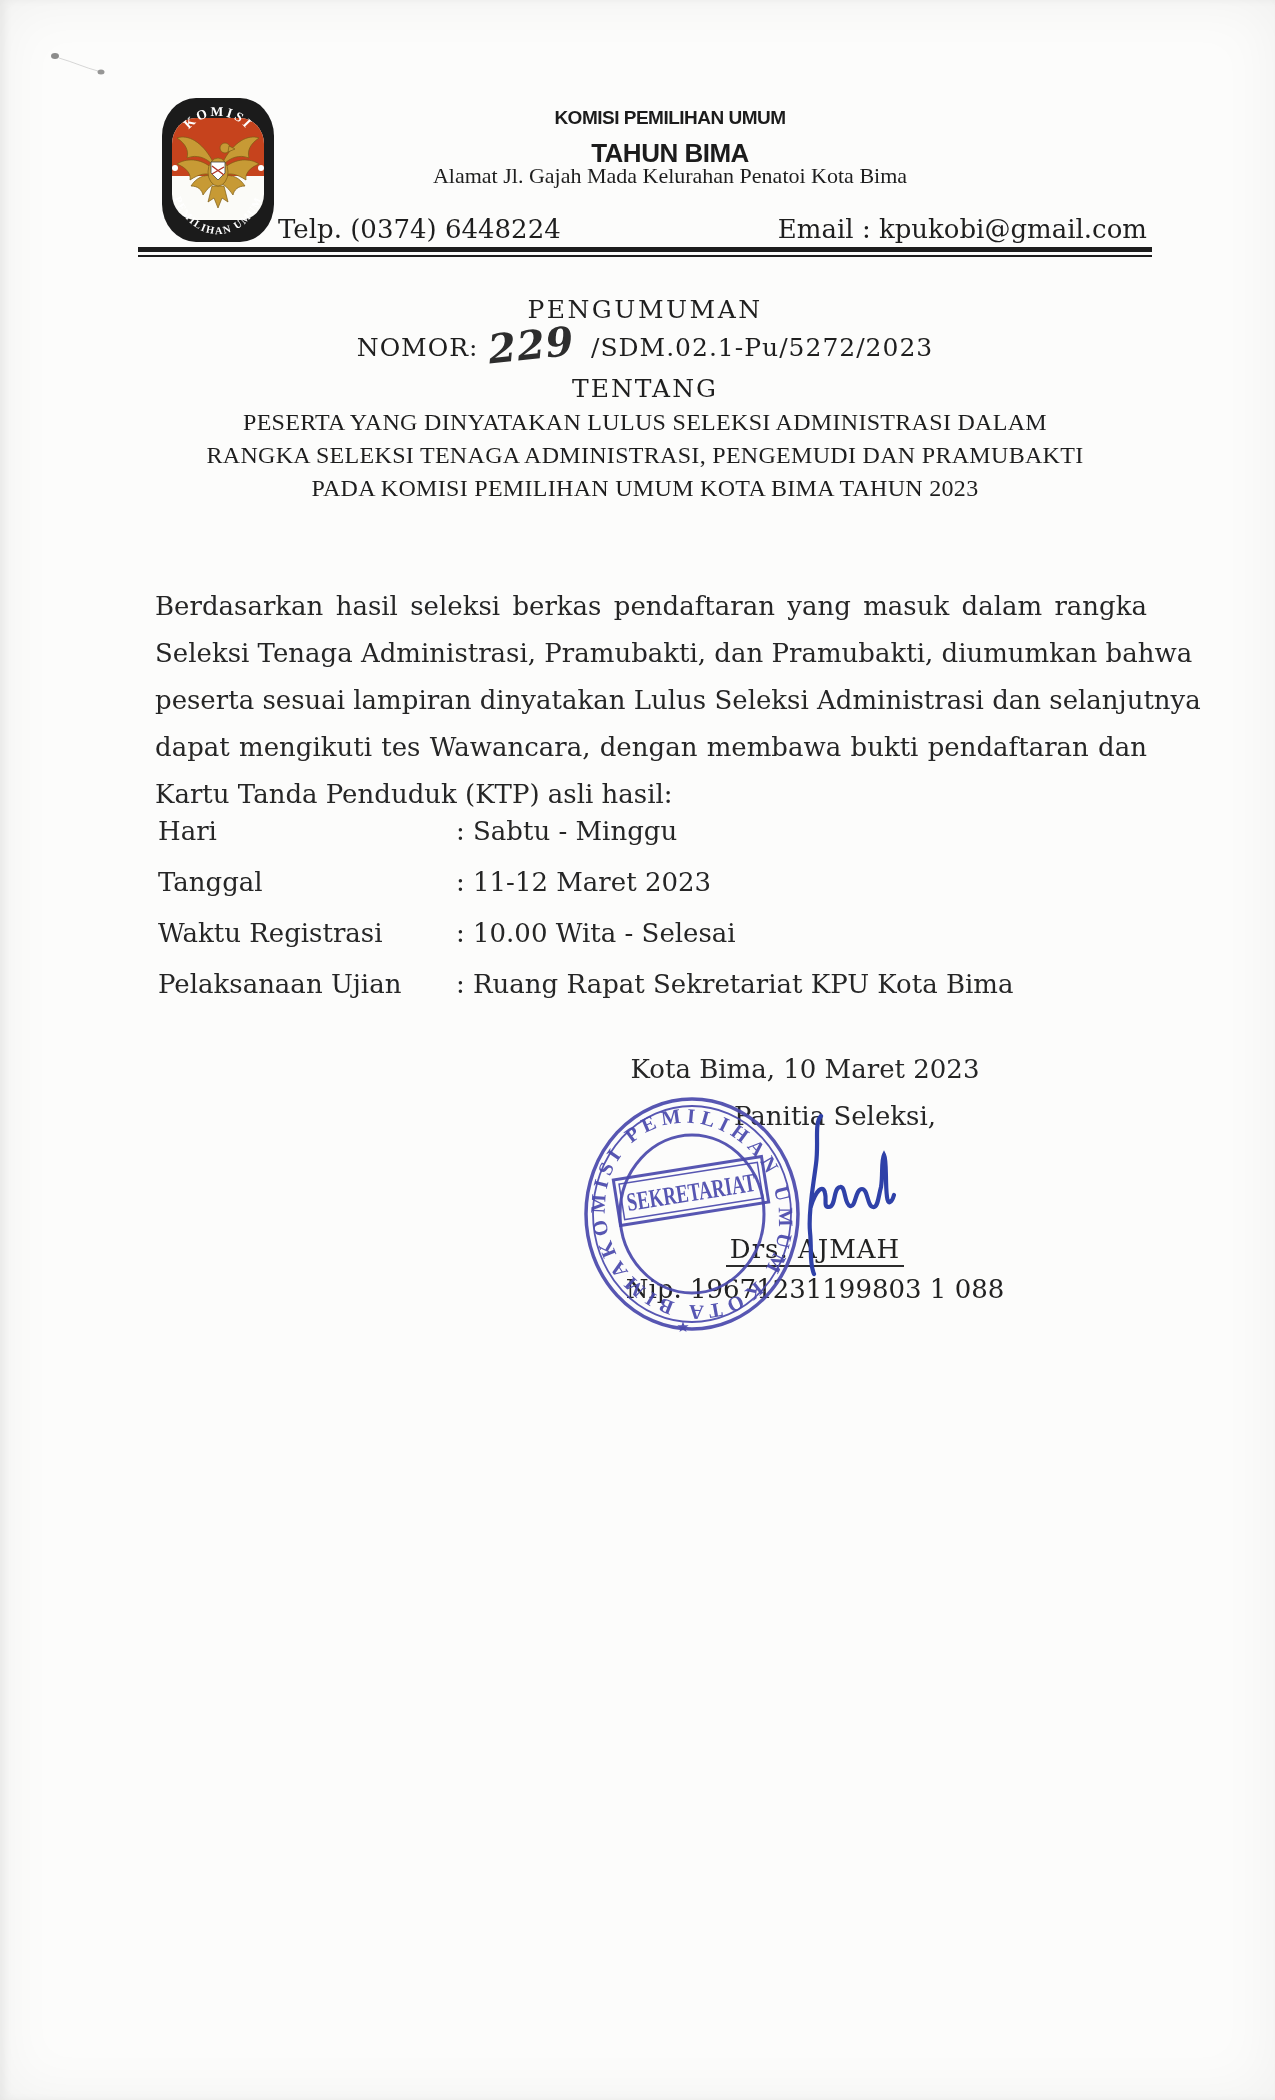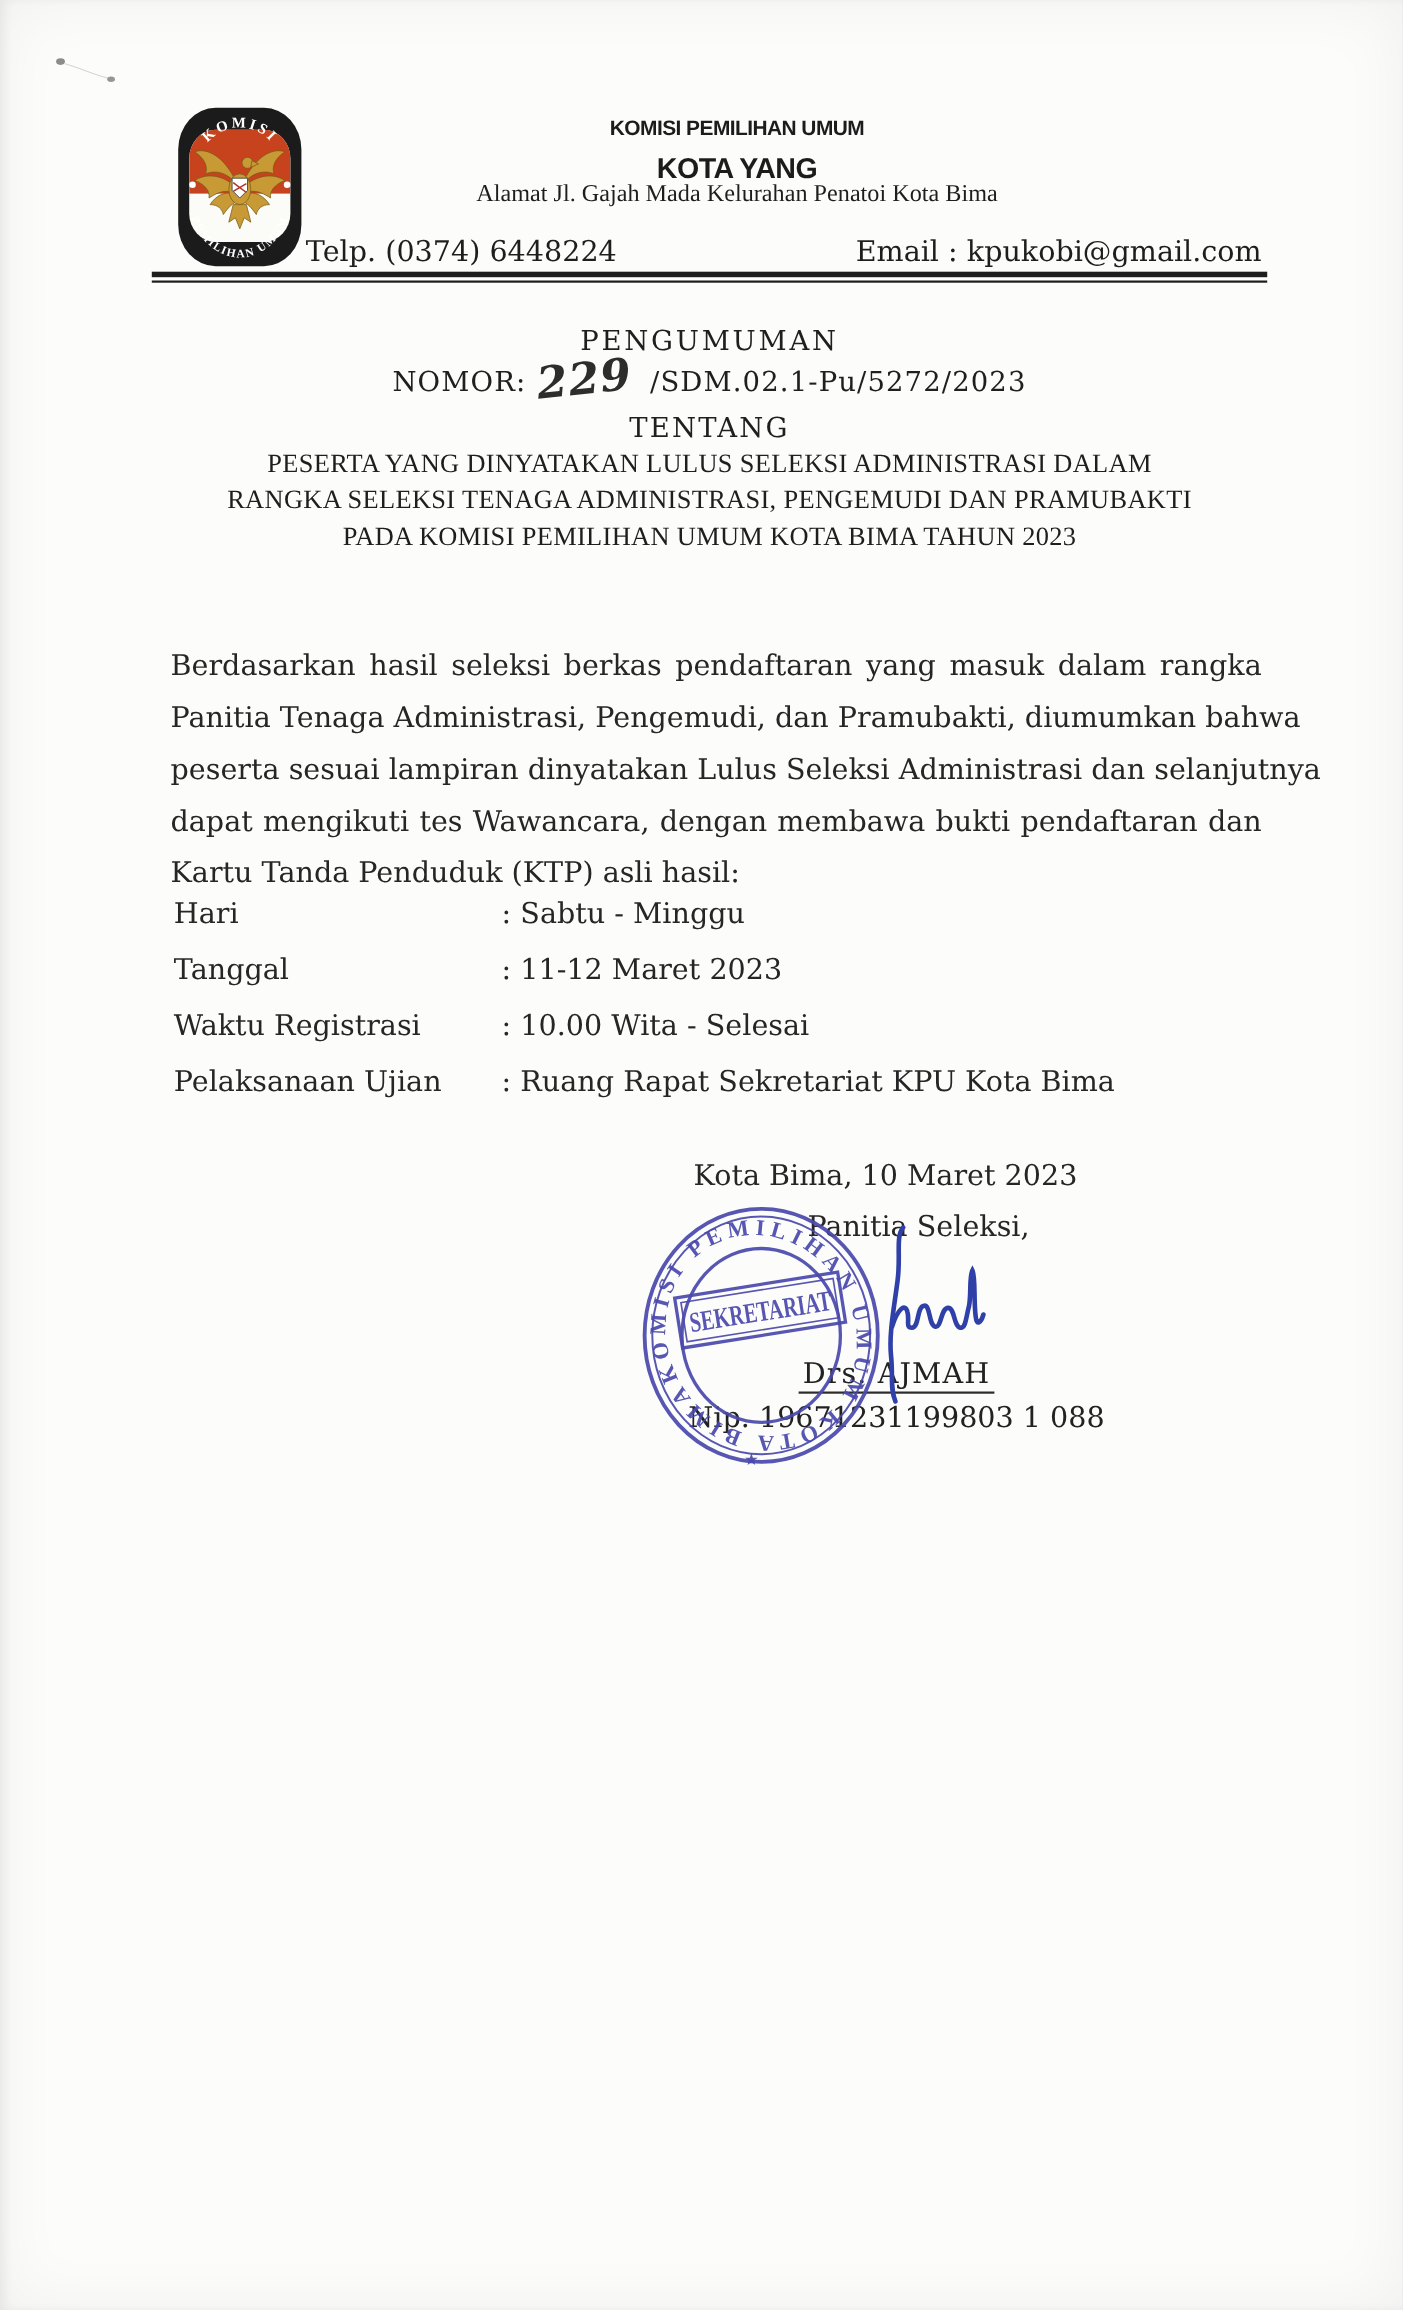--- a/index.html
+++ b/index.html
@@ -80,21 +80,21 @@
       <path d="M52,90 L48,106 L54,102 L58,112 L62,102 L68,106 L64,90 Z"></path>
       <ellipse cx="58" cy="76" rx="10" ry="14"></ellipse>
       <circle cx="65" cy="52" r="5"></circle>
       <path d="M69,50 L75,53 L68,56 Z"></path>
       <path d="M51,66 h14 v11 l-7,7 l-7,-7 Z" fill="#ffffff" stroke="#444" stroke-width="0.8"></path>
       <path d="M52,70 L64,79 M52,78 L64,71" fill="none" stroke="#b03426" stroke-width="1.4"></path>
     </g>
   </svg>
 
   <div class="abs ctr org org1">KOMISI PEMILIHAN UMUM</div>
-  <div class="abs ctr org org2">KOTA YANG</div>
+  <div class="abs ctr org org2">TAHUN BIMA</div>
   <div class="abs ctr addr">Alamat Jl. Gajah Mada Kelurahan Penatoi Kota Bima</div>
   <div class="abs contact">
     <span>Telp. (0374) 6448224</span>
     <span>Email : kpukobi@gmail.com</span>
   </div>
   <div class="abs rule"></div>
 
   <div class="abs ctr h-peng">PENGUMUMAN</div>
   <div class="abs nomor">
     <span>NOMOR:</span>
@@ -103,21 +103,21 @@
   </div>
   <div class="abs ctr tentang">TENTANG</div>
   <div class="abs ctr subject">
     <div>PESERTA YANG DINYATAKAN LULUS SELEKSI ADMINISTRASI DALAM</div>
     <div>RANGKA SELEKSI TENAGA ADMINISTRASI, PENGEMUDI DAN PRAMUBAKTI</div>
     <div>PADA KOMISI PEMILIHAN UMUM KOTA BIMA TAHUN 2023</div>
   </div>
 
   <div class="abs body">
     <div class="jline">Berdasarkan hasil seleksi berkas pendaftaran yang masuk dalam rangka</div>
-    <div class="jline">Panitia Tenaga Administrasi, Pengemudi, dan Pramubakti, diumumkan bahwa</div>
+    <div class="jline">Seleksi Tenaga Administrasi, Pramubakti, dan Pramubakti, diumumkan bahwa</div>
     <div class="jline">peserta sesuai lampiran dinyatakan Lulus Seleksi Administrasi dan selanjutnya</div>
     <div class="jline"><span>dapat mengikuti tes </span><span class="bold">Wawancara</span><span>, dengan membawa bukti pendaftaran dan</span></div>
     <div class="lline">Kartu Tanda Penduduk (KTP) asli hasil:</div>
   </div>
 
   <div class="abs sched">
     <div class="srow">
       <span class="slab">Hari</span>
       <span>: Sabtu - Minggu</span>
     </div>

